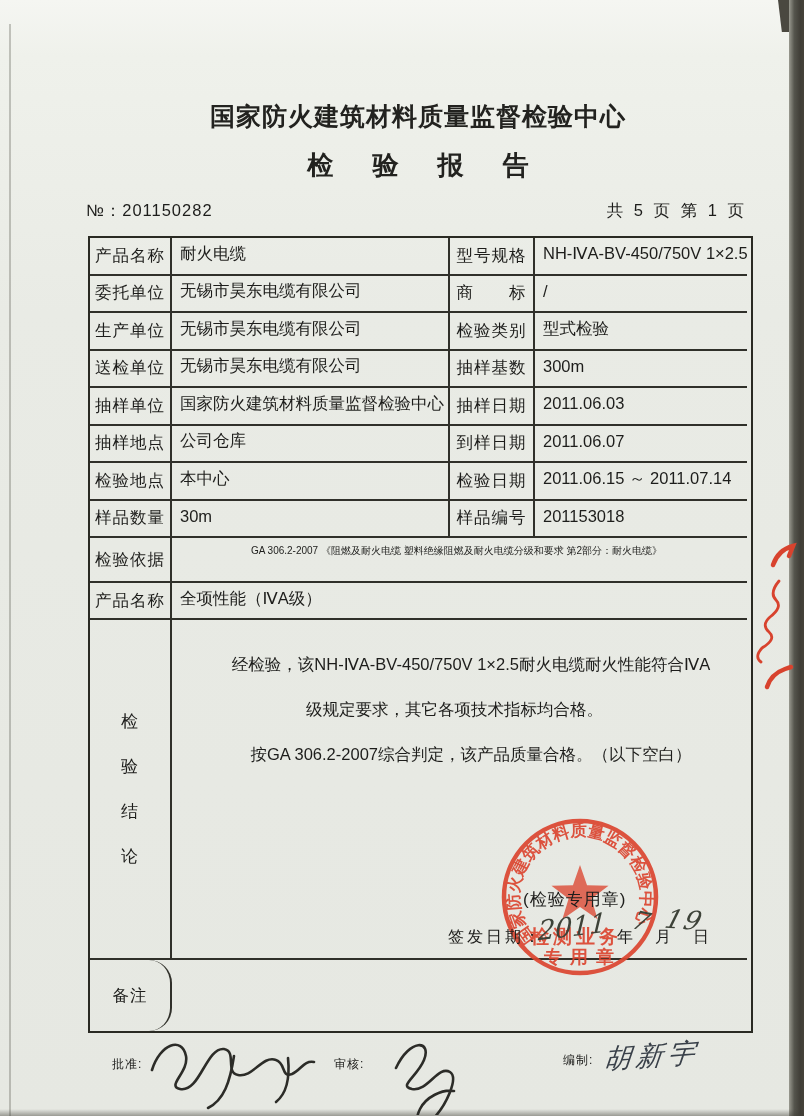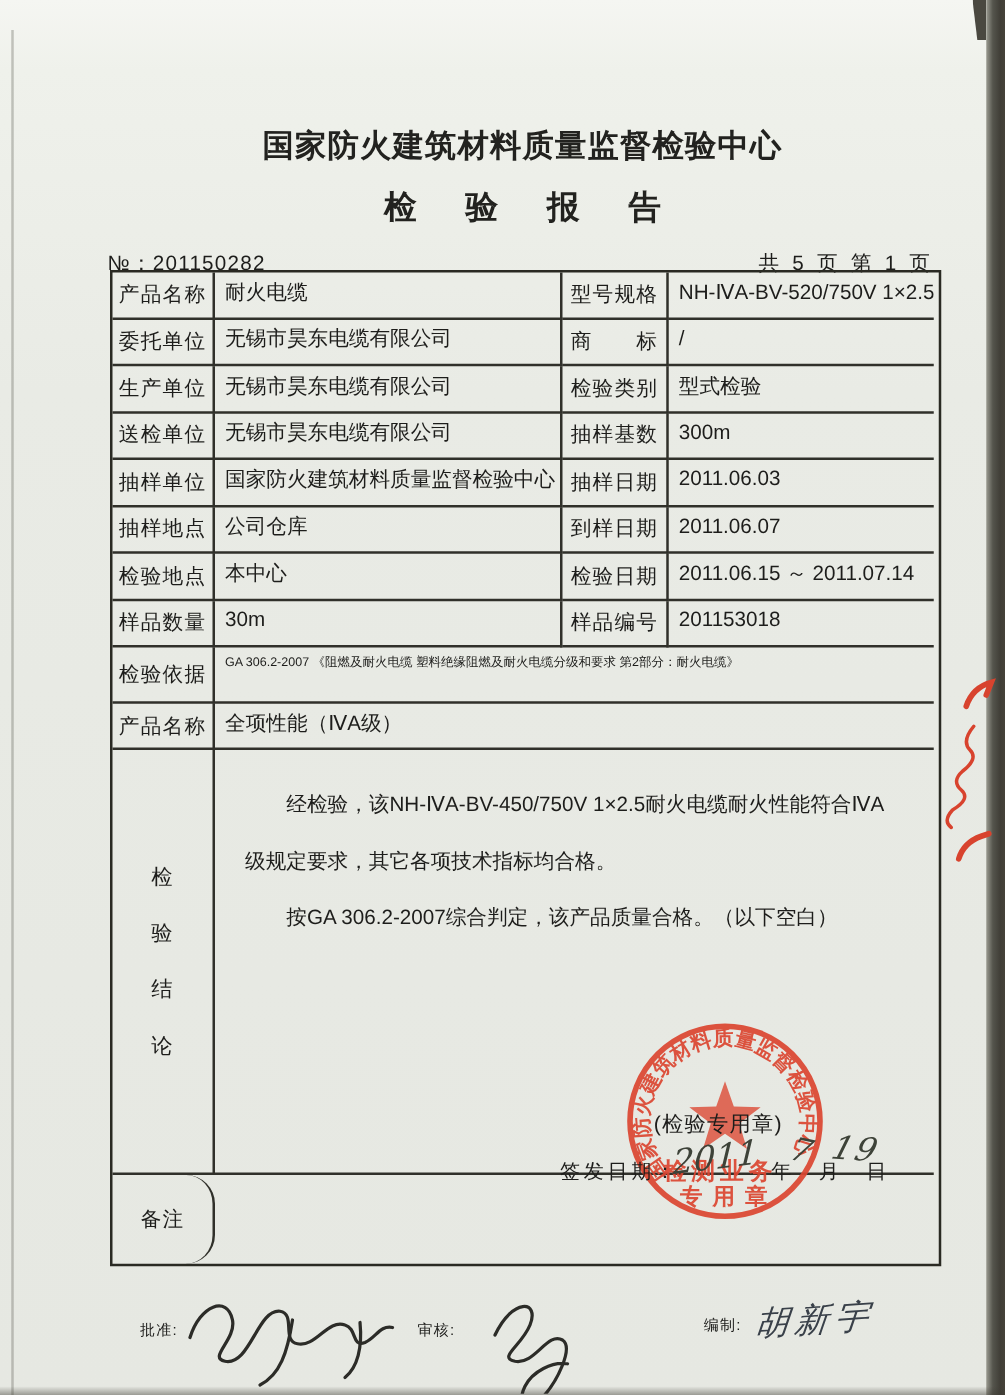--- a/index.html
+++ b/index.html
@@ -17,24 +17,24 @@
     background:linear-gradient(180deg,rgba(62,60,52,0) 0%,rgba(62,60,52,.45) 100%);}
   .edge-left{position:absolute;left:9px;top:24px;width:2px;height:1092px;background:rgba(66,64,54,.28);}
 
   .title{position:absolute;left:30px;top:100px;width:776px;text-align:center;
     font-size:25px;font-weight:bold;letter-spacing:1px;color:#22221f;}
   .subtitle{position:absolute;left:30px;top:148px;width:776px;text-align:center;
     font-size:26px;font-weight:bold;letter-spacing:16px;text-indent:16px;color:#22221f;}
   .report-no{position:absolute;left:86px;top:200px;font-size:16.5px;letter-spacing:1px;}
   .pagination{position:absolute;right:57px;top:200px;font-size:16.5px;letter-spacing:3px;}
 
-  .grid{position:absolute;left:88px;top:216px;width:661px;
+  .grid{position:absolute;left:88px;top:236px;width:661px;
     display:grid;grid-template-columns:82px 278px 85px 212px;
     grid-template-rows:repeat(8,37.5px) 45px 37px 340px 71px;
-    border:2px solid #2a2a23;}
+    border:2px solid #2a2a23;text-align:center;}
   .c{border-right:2px solid #30302a;border-bottom:2px solid #30302a;
      display:flex;align-items:center;font-size:16.5px;overflow:hidden;}
   .lab{justify-content:center;letter-spacing:1px;white-space:pre;}
   .val{padding:0 4px 4px 8px;white-space:pre;}
   .nr{border-right:none;}
   .nb{border-bottom:none;border-radius:23px;}
   .span3{grid-column:2 / span 3;}
   .basis{display:block;font-size:10px;line-height:21px;padding:2px 14px 0 8px;white-space:normal;}
   .concl{display:block;position:relative;padding:22px 34px 0 24px;white-space:normal;}
   .concl p{margin:0;line-height:45px;text-indent:2em;font-size:16.5px;}
@@ -68,21 +68,21 @@
   <div class="title">国家防火建筑材料质量监督检验中心</div>
   <div class="subtitle">检 验 报 告</div>
   <div class="report-no">№：201150282</div>
   <div class="pagination">共 5 页 第 1 页</div>
 
   <div class="grid">
 
     <div class="c lab">产品名称</div>
     <div class="c val">耐火电缆</div>
     <div class="c lab">型号规格</div>
-    <div class="c val nr">NH-ⅣA-BV-520/750V 1×2.5</div>
+    <div class="c val nr">NH-ⅣA-BV-450/750V 1×2.5</div>
 
     <div class="c lab">委托单位</div>
     <div class="c val">无锡市昊东电缆有限公司</div>
     <div class="c lab">商　　标</div>
     <div class="c val nr">/</div>
 
     <div class="c lab">生产单位</div>
     <div class="c val">无锡市昊东电缆有限公司</div>
     <div class="c lab">检验类别</div>
     <div class="c val nr">型式检验</div>

